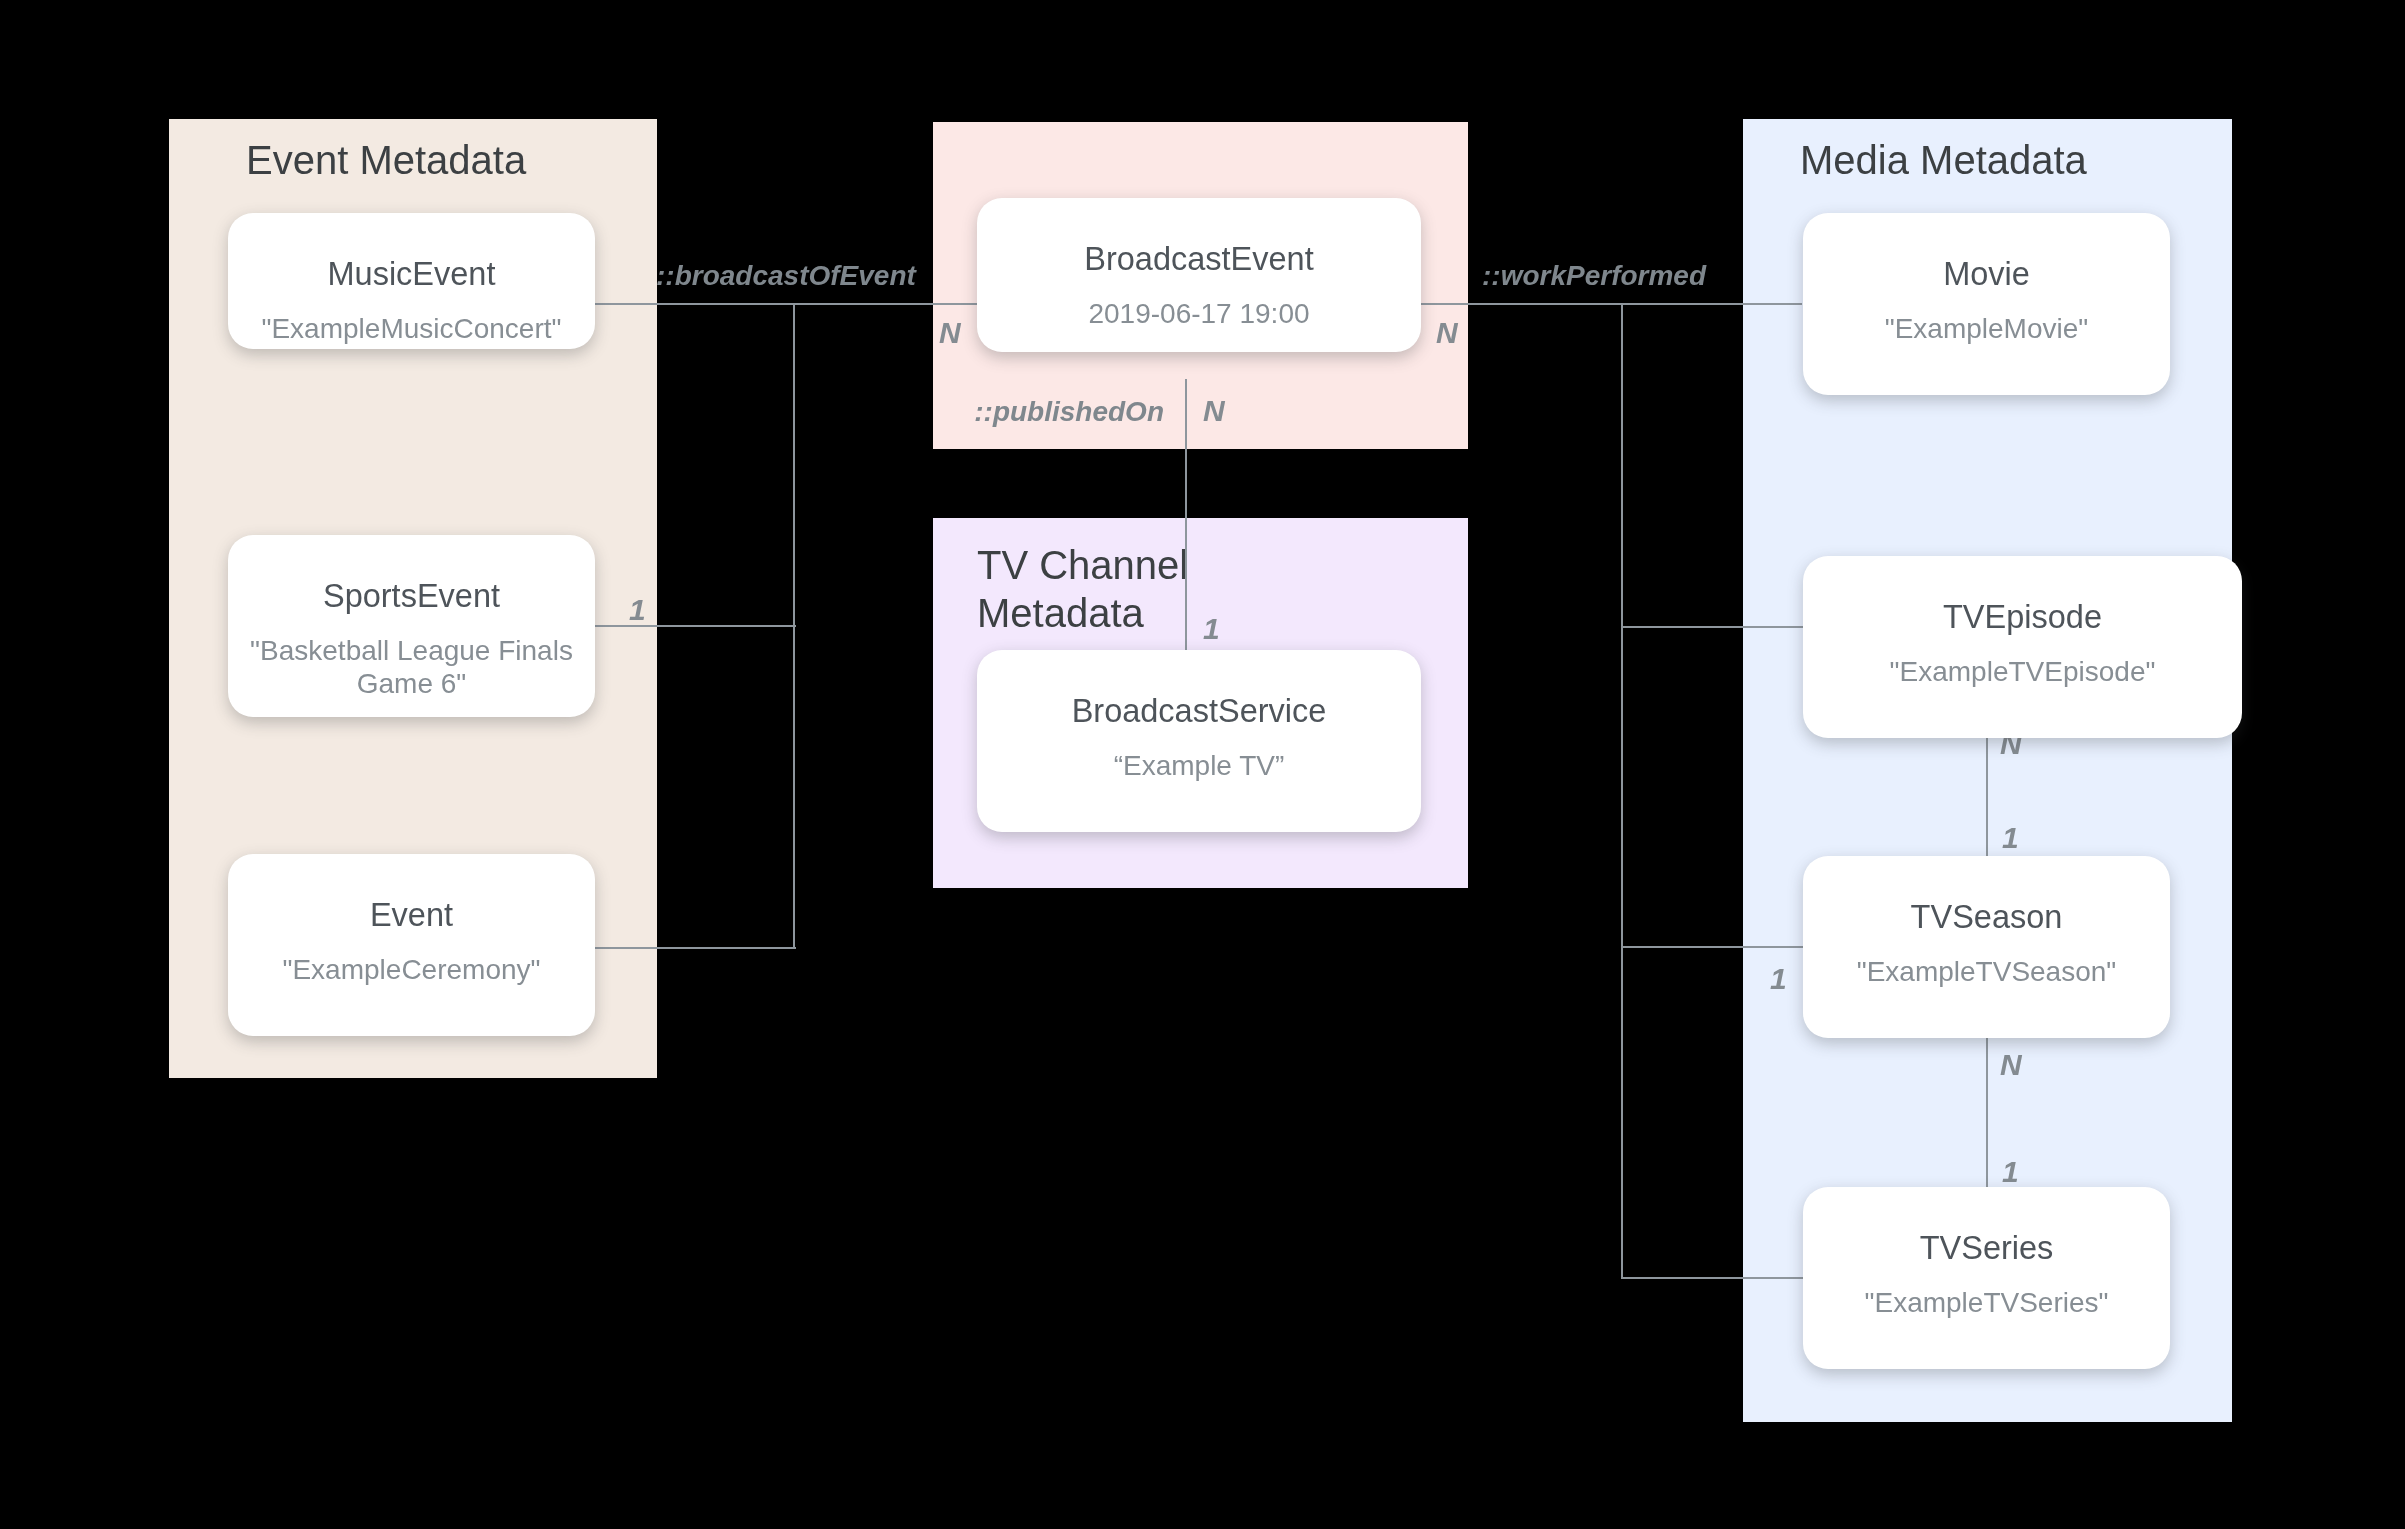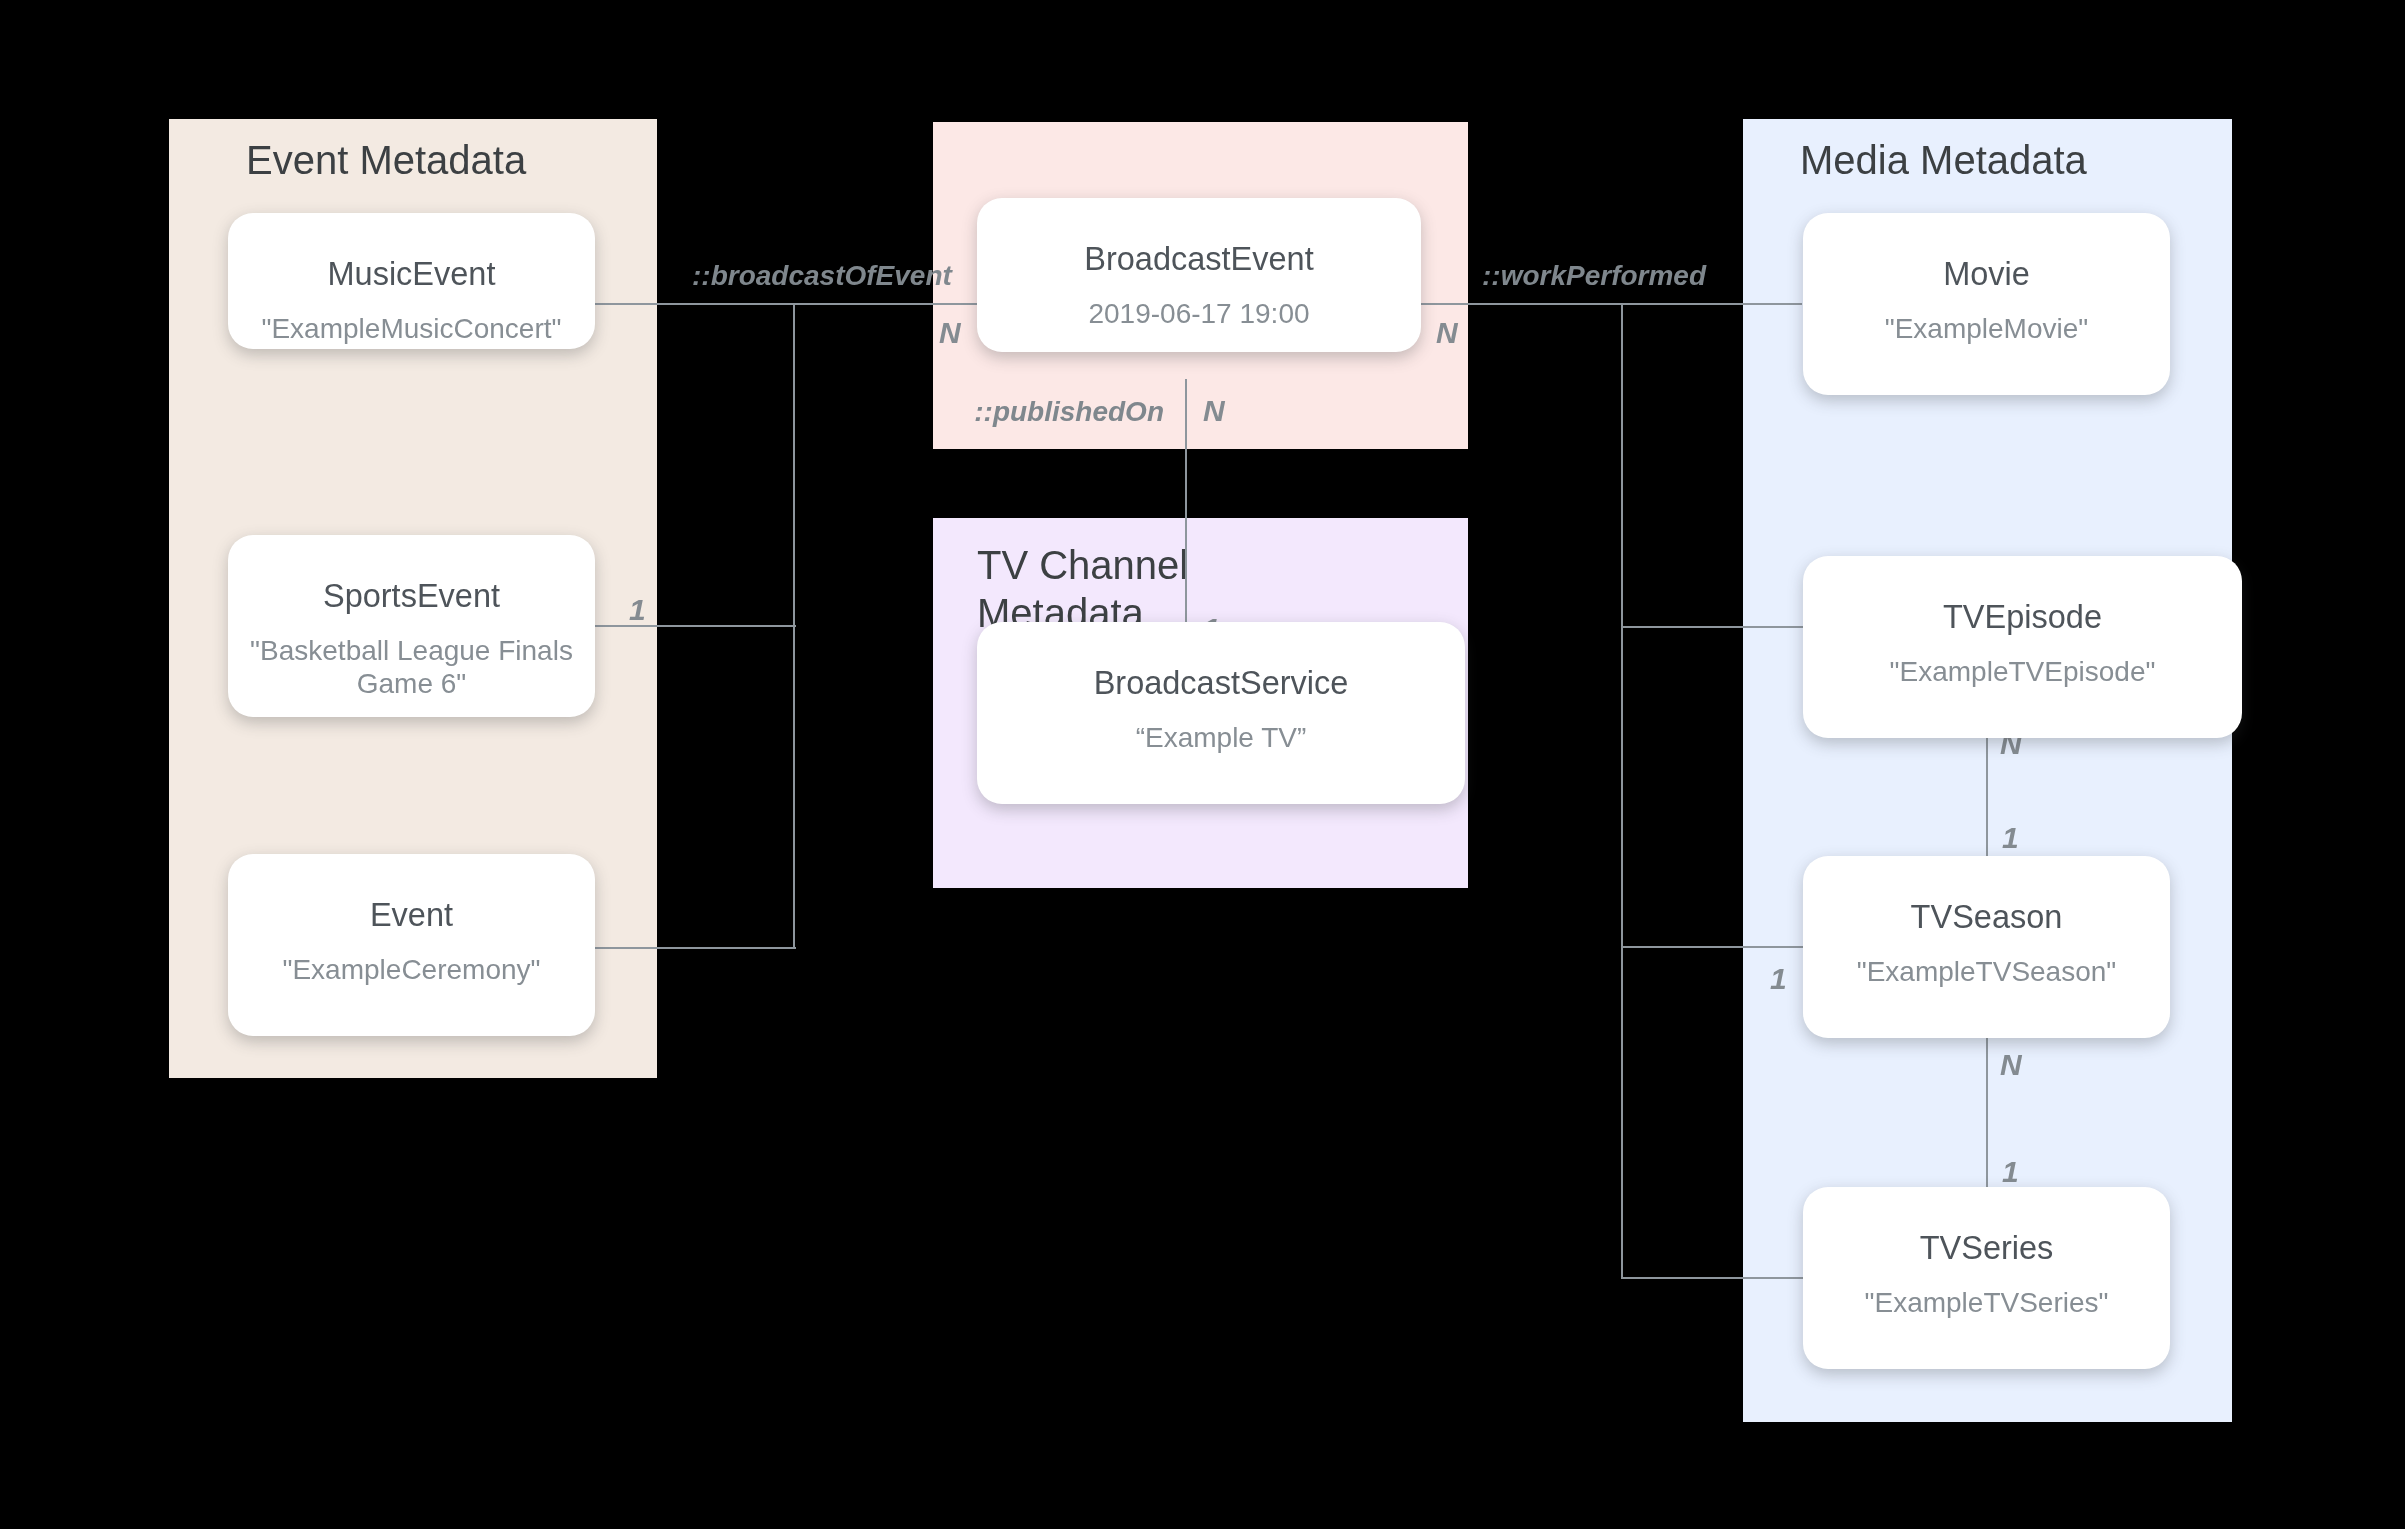--- a/index.html
+++ b/index.html
@@ -41,21 +41,21 @@
   <div class="line h" style="left:1421px;top:303px;width:381px;"></div>
   <div class="line v" style="left:1621px;top:303px;height:975px;"></div>
   <div class="line h" style="left:1621px;top:626px;width:182px;"></div>
   <div class="line h" style="left:1621px;top:946px;width:182px;"></div>
   <div class="line h" style="left:1621px;top:1277px;width:182px;"></div>
 
   <div class="line v" style="left:1185px;top:379px;height:277px;"></div>
   <div class="line v" style="left:1986px;top:718px;height:138px;"></div>
   <div class="line v" style="left:1986px;top:1037px;height:150px;"></div>
 
-  <div class="edge-label ta-r" style="left:692px;top:260px;width:253px;">::broadcastOfEvent</div>
+  <div class="edge-label ta-r" style="left:656px;top:260px;width:253px;">::broadcastOfEvent</div>
   <div class="edge-label" style="left:1482px;top:260px;">::workPerformed</div>
   <div class="edge-label ta-r" style="left:908px;top:396px;width:256px;">::publishedOn</div>
 
   <div class="card" style="left:939px;top:316px;">N</div>
   <div class="card" style="left:1436px;top:316px;">N</div>
   <div class="card" style="left:1203px;top:394px;">N</div>
   <div class="card" style="left:1203px;top:612px;">1</div>
   <div class="card" style="left:629px;top:593px;">1</div>
   <div class="card" style="left:1770px;top:962px;">1</div>
   <div class="card" style="left:2000px;top:727px;">N</div>
@@ -76,21 +76,21 @@
   <div class="node" style="left:228px;top:854px;width:367px;height:182px;">
     <div class="node-title">Event</div>
     <div class="node-value">"ExampleCeremony"</div>
   </div>
 
   <div class="node" style="left:977px;top:198px;width:444px;height:154px;">
     <div class="node-title">BroadcastEvent</div>
     <div class="node-value">2019-06-17 19:00</div>
   </div>
 
-  <div class="node" style="left:977px;top:622px;width:444px;height:182px;padding-left:44px;">
+  <div class="node" style="left:977px;top:650px;width:444px;height:182px;">
     <div class="node-title">BroadcastService</div>
     <div class="node-value">“Example TV”</div>
   </div>
 
   <div class="node" style="left:1803px;top:213px;width:367px;height:182px;">
     <div class="node-title">Movie</div>
     <div class="node-value">"ExampleMovie"</div>
   </div>
 
   <div class="node" style="left:1803px;top:556px;width:439px;height:182px;">

